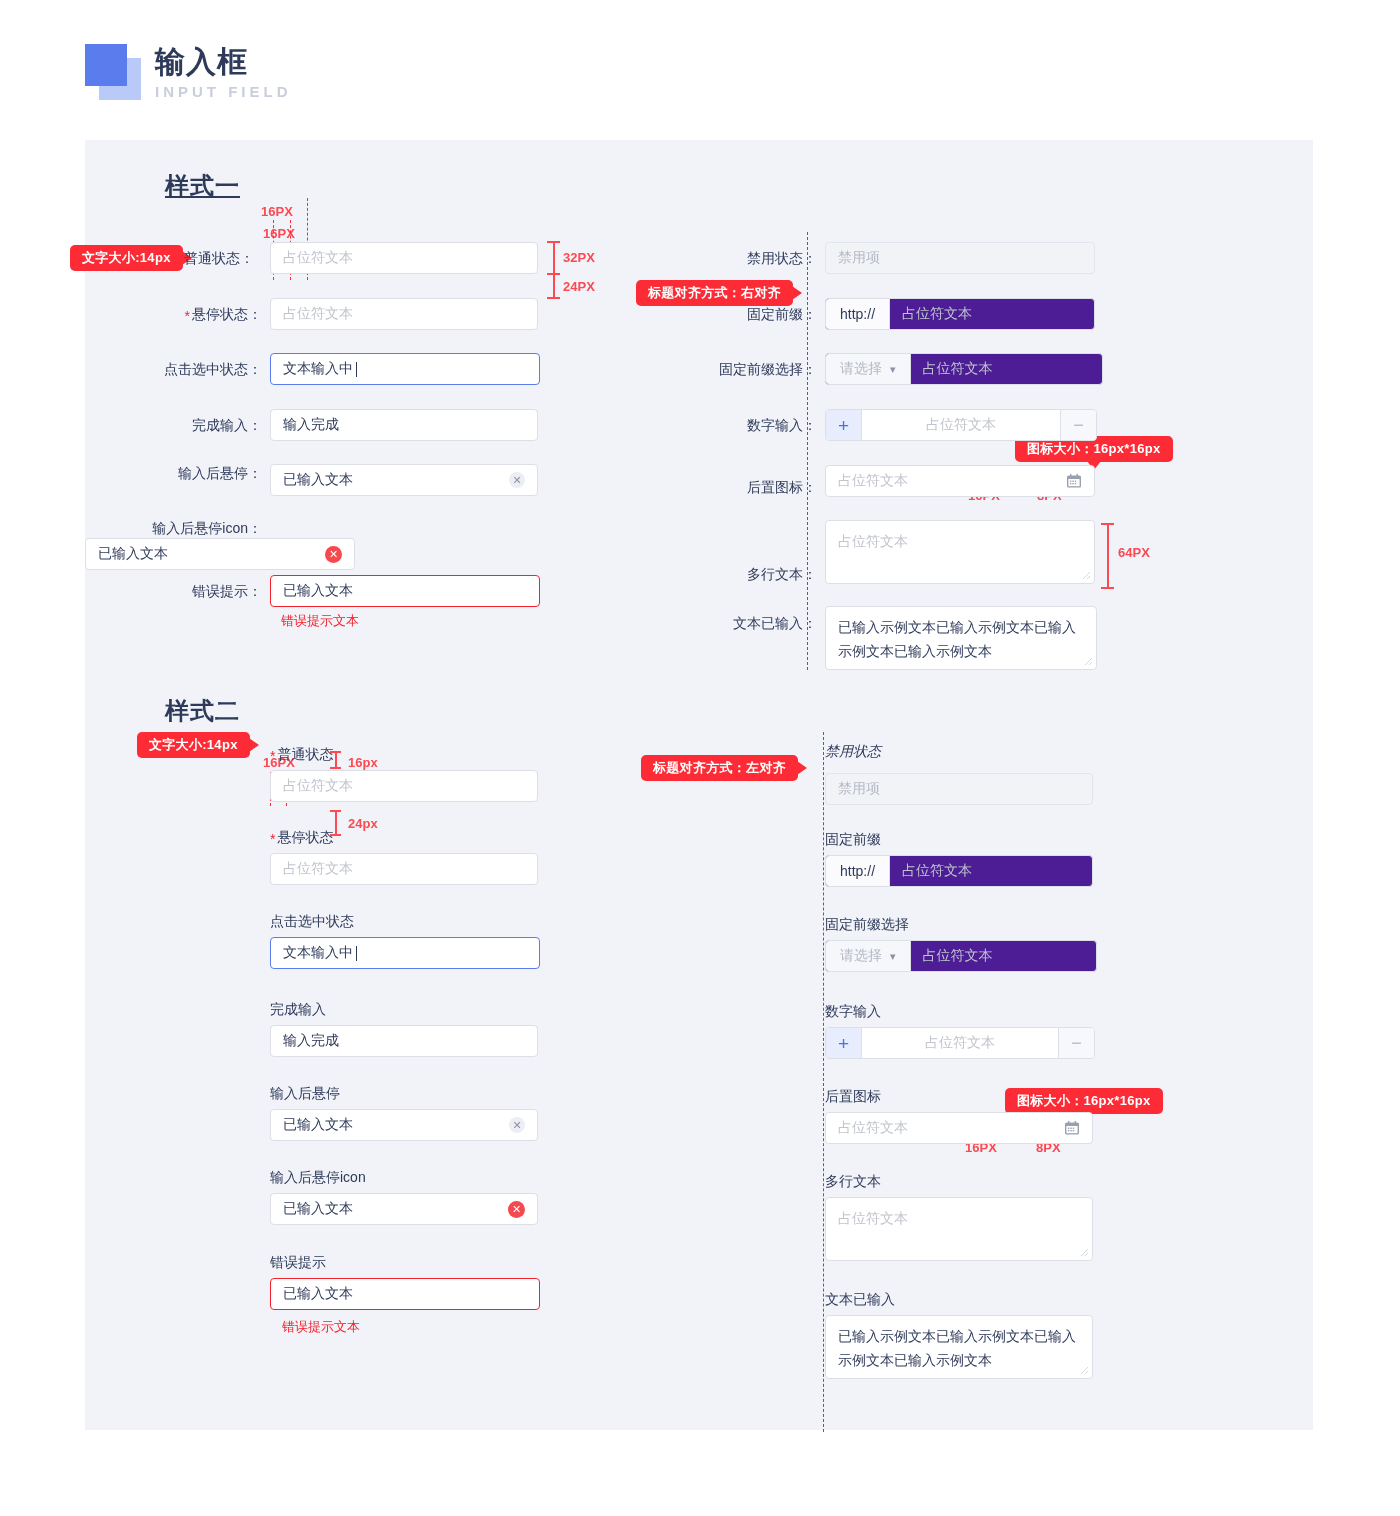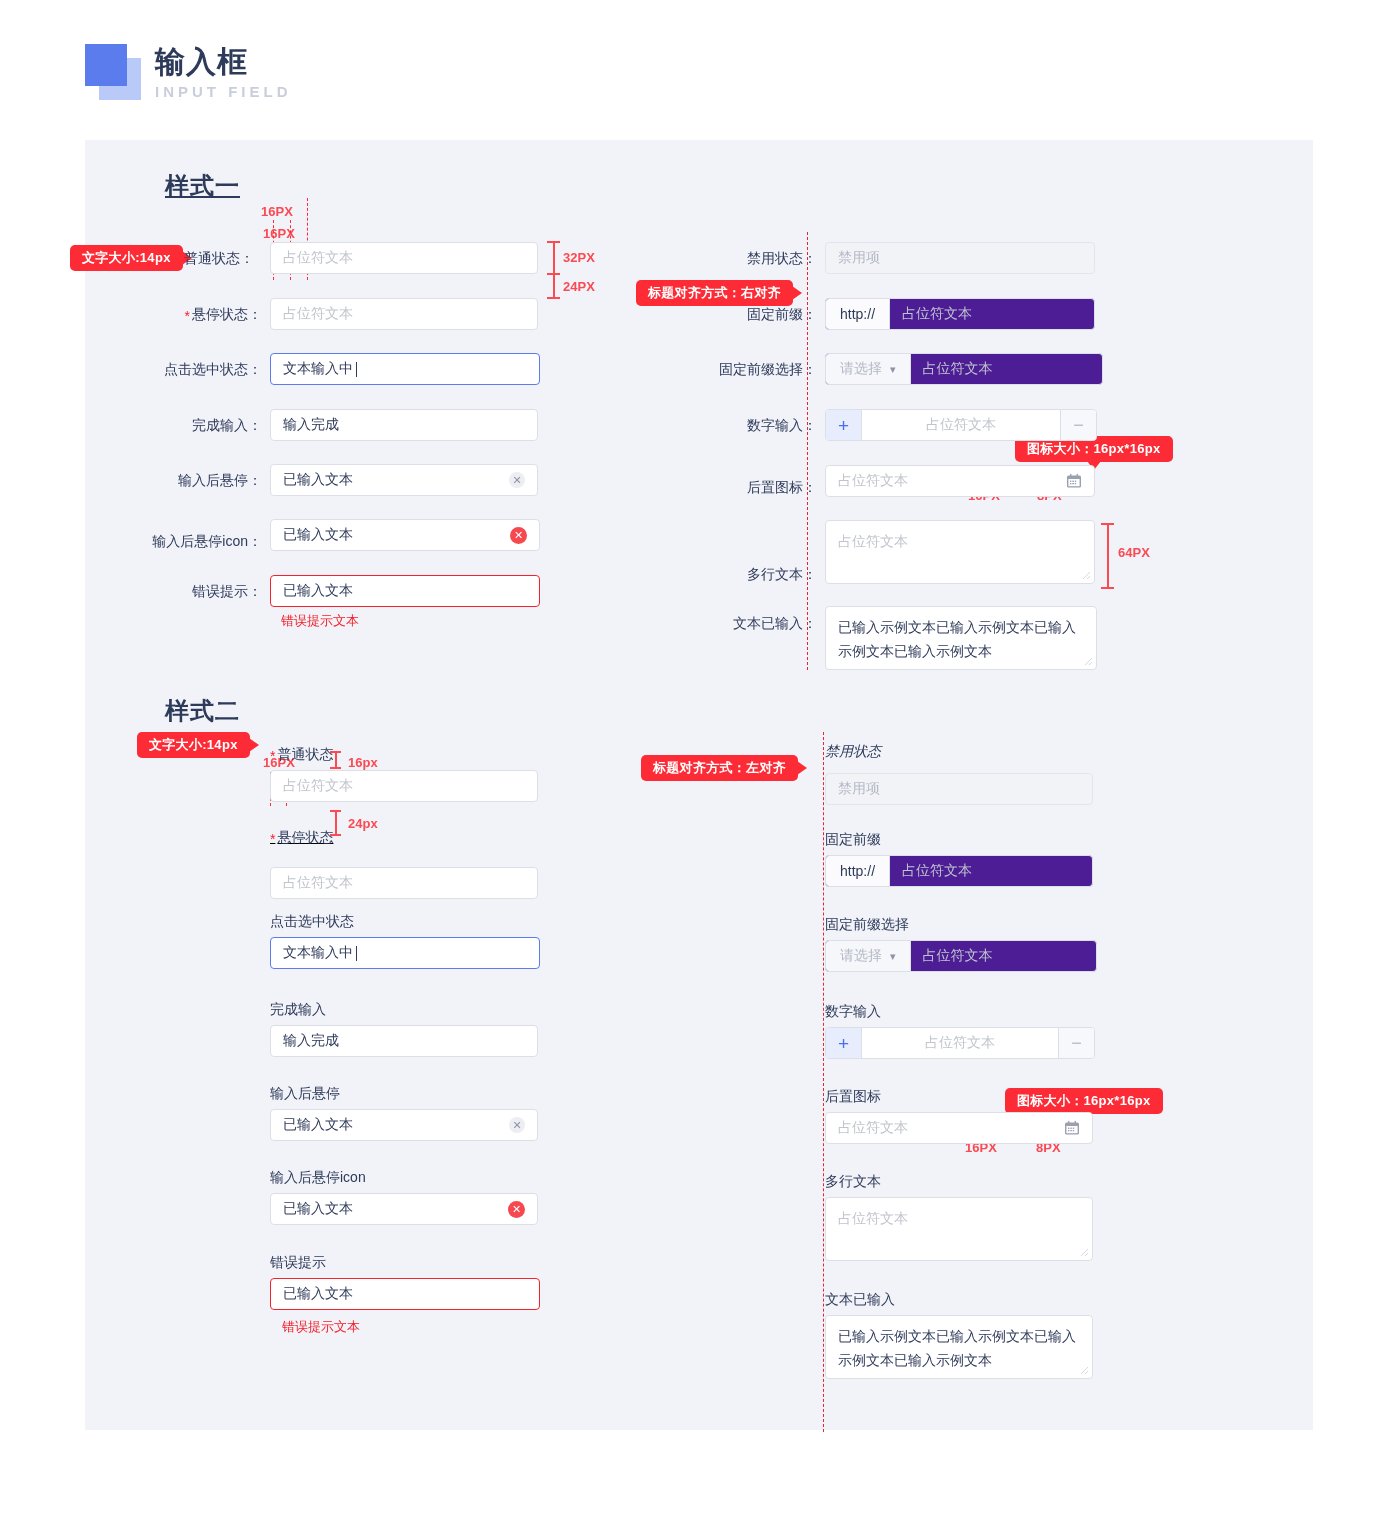--- a/index.html
+++ b/index.html
@@ -197,31 +197,31 @@
 
     <div style="position:absolute; left:0; top:269px; width:460px; display:flex; align-items:center;">
       <div style="width:185px; text-align:right; padding-right:8px;">
         <span class="lbl">完成输入：</span>
       </div>
       <div class="inp" style="width:268px;">
         <span>输入完成</span>
       </div>
     </div>
 
-    <div style="position:absolute; left:0; top:324px; width:460px; display:flex; align-items:center;">
+    <div style="position:absolute; left:0; top:324px; width:460px; display:flex; ">
       <div style="width:185px; text-align:right; padding-right:8px;">
         <span class="lbl">输入后悬停：</span>
       </div>
       <div class="inp" style="width:268px; justify-content:space-between;">
         <span>已输入文本</span>
         <span class="clear-circle">✕</span>
       </div>
     </div>
 
-    <div style="position:absolute; left:0; top:379px; width:465px; display:flex; align-items:flex-end;">
+    <div style="position:absolute; left:0; top:379px; width:465px; display:flex; align-items:flex-start;flex-direction:column;">
       <div style="width:185px; text-align:right; padding-right:8px;">
         <span class="lbl">输入后悬停icon：</span>
       </div>
       <div class="inp" style="width:270px; justify-content:space-between;">
         <span>已输入文本</span>
         <span class="clear-red">✕</span>
       </div>
     </div>
 
     <div style="position:absolute; left:0; top:435px; width:465px; display:flex; align-items:center;">
@@ -355,21 +355,21 @@
     <div class="mlabel" style="left:951px; top:1000px;">8PX</div>
 
     <div style="position:absolute; left:185px; top:605px; width:270px;">
       <div style="margin-bottom:6px;"><span class="req">*</span><span class="lbl">普通状态</span></div>
       <div class="inp ph" style="width:268px;">
           <span>占位符文本</span>
         </div>
     </div>
 
     <div style="position:absolute; left:185px; top:688px; width:270px;">
-      <div style="margin-bottom:20px;text-decoration:underline;"><span class="req">*</span><span class="lbl">悬停状态</span></div>
+      <div style="margin-bottom:6px;"><span class="req">*</span><span class="lbl">悬停状态</span></div>
       <div class="inp ph" style="width:268px;">
           <span>占位符文本</span>
         </div>
     </div>
 
     <div style="position:absolute; left:185px; top:772px; width:272px;">
       <div style="margin-bottom:6px;"><span class="lbl">点击选中状态</span></div>
       <div class="inp focus" style="width:270px;">
           <span>文本输入中</span>
           <span class="caret"></span>

